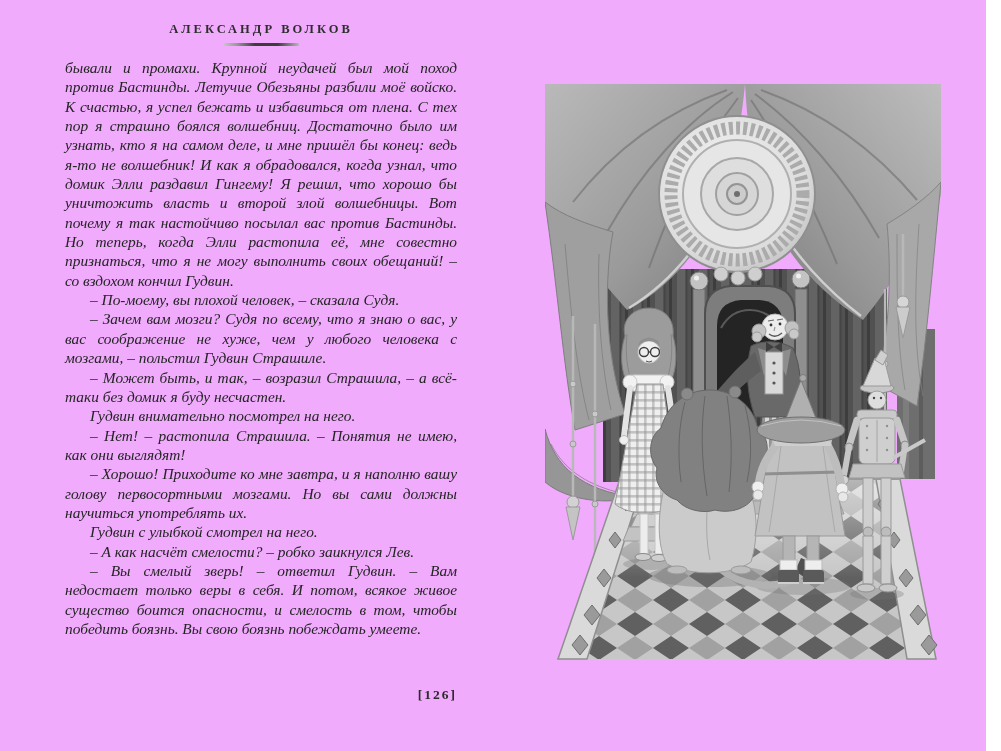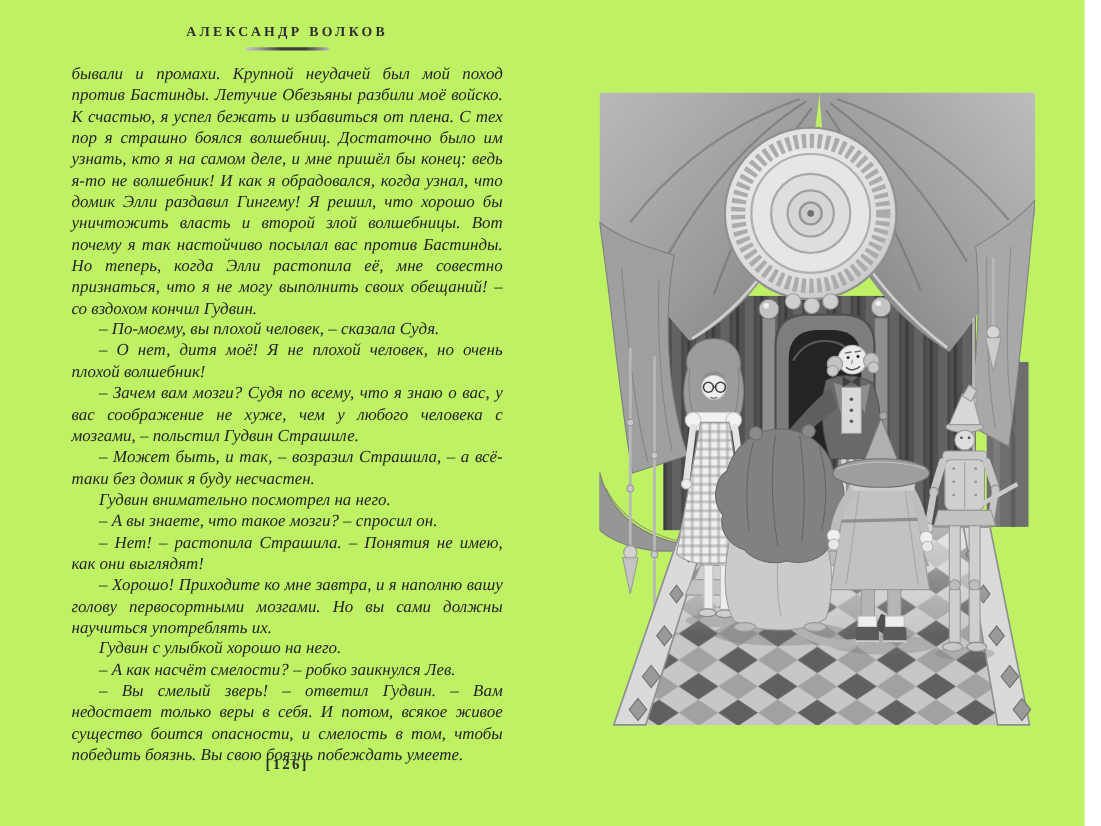--- a/index.html
+++ b/index.html
@@ -1,74 +1,72 @@
 <!DOCTYPE html>
 <html lang="ru"><head>
 <meta charset="utf-8">
 <style>
   html,body{margin:0;padding:0;}
   body{
     width:1001px;height:751px;background:#ffffff;
     font-family:"Liberation Serif","DejaVu Serif",serif;color:#262626;
     overflow:hidden;
   }
-  .spread{position:relative;width:986px;height:751px;background:#bef264;}
+  .spread{position:relative;width:986px;height:751px;background:#f0abfc;}
   .left-page{position:absolute;left:65px;top:22px;width:392px;}
   .running-head{
     text-align:center;font-size:12.5px;font-weight:bold;letter-spacing:3px;
     color:#2e2e2e;white-space:nowrap;
   }
   .head-rule{
     width:76px;height:3px;margin:6px auto 0;border-radius:1px;
     background:linear-gradient(90deg,#c9c9c9,#9a9a9a 18%,#3c3c3c 42%,#3c3c3c 72%,#b7b7b7);
   }
   .text-block{
     margin-top:12px;font-size:15.4px;line-height:19.35px;text-align:justify;
     color:#242424;
   }
   .para{margin:0;text-indent:25px;font-style:italic;}
   .para.noindent{text-indent:0;}
   .page-number{
-    position:absolute;left:65px;top:687px;width:392px;text-align:center;
+    position:absolute;left:65px;top:687px;width:392px;text-align:right;
     font-size:13.5px;font-weight:bold;letter-spacing:2px;color:#2b2b2b;
   }
   .illustration{position:absolute;left:545px;top:84px;width:396px;height:578px;}
   .illustration svg{display:block;width:396px;height:578px;}
 </style>
 </head>
 <body>
 
 <div class="spread">
 
   <div class="left-page">
     <div class="running-head">АЛЕКСАНДР ВОЛКОВ</div>
     <div class="head-rule"></div>
     <div class="text-block">
 
         <p class="para noindent">бывали и промахи. Крупной неудачей был мой поход против Бастинды. Летучие Обезьяны разбили моё войско. К счастью, я успел бежать и избавиться от плена. С тех пор я страшно боялся волшебниц. Достаточно было им узнать, кто я на самом деле, и мне пришёл бы конец: ведь я-то не волшебник! И как я обрадовался, когда узнал, что домик Элли раздавил Гингему! Я решил, что хорошо бы уничтожить власть и второй злой волшебницы. Вот почему я так настойчиво посылал вас против Бастинды. Но теперь, когда Элли растопила её, мне совестно признаться, что я не могу выполнить своих обещаний! – со вздохом кончил Гудвин.</p>
 
         <p class="para">– По-моему, вы плохой человек, – сказала Судя.</p>
 
-        <p class="para">– О нет, дитя моё! Я не плохой человек, но очень плохой волшебник!</p>
 
 
         <p class="para">– Зачем вам мозги? Судя по всему, что я знаю о вас, у вас соображение не хуже, чем у любого человека с мозгами, – польстил Гудвин Страшиле.</p>
 
         <p class="para">– Может быть, и так, – возразил Страшила, – а всё-таки без домик я буду несчастен.</p>
 
         <p class="para">Гудвин внимательно посмотрел на него.</p>
 
-        <p class="para">– А вы знаете, что такое мозги? – спросил он.</p>
 
         <p class="para">– Нет! – растопила Страшила. – Понятия не имею, как они выглядят!</p>
 
         <p class="para">– Хорошо! Приходите ко мне завтра, и я наполню вашу голову первосортными мозгами. Но вы сами должны научиться употреблять их.</p>
 
 
-        <p class="para">Гудвин с улыбкой хорошо на него.</p>
+        <p class="para">Гудвин с улыбкой смотрел на него.</p>
 
         <p class="para">– А как насчёт смелости? – робко заикнулся Лев.</p>
 
         <p class="para">– Вы смелый зверь! – ответил Гудвин. – Вам недостает только веры в себя. И потом, всякое живое существо боится опасности, и смелость в том, чтобы победить боязнь. Вы свою боязнь побеждать умеете.</p>
       </div>
   </div>
 
   <div class="page-number">[126]</div>
 
   <div class="illustration">

